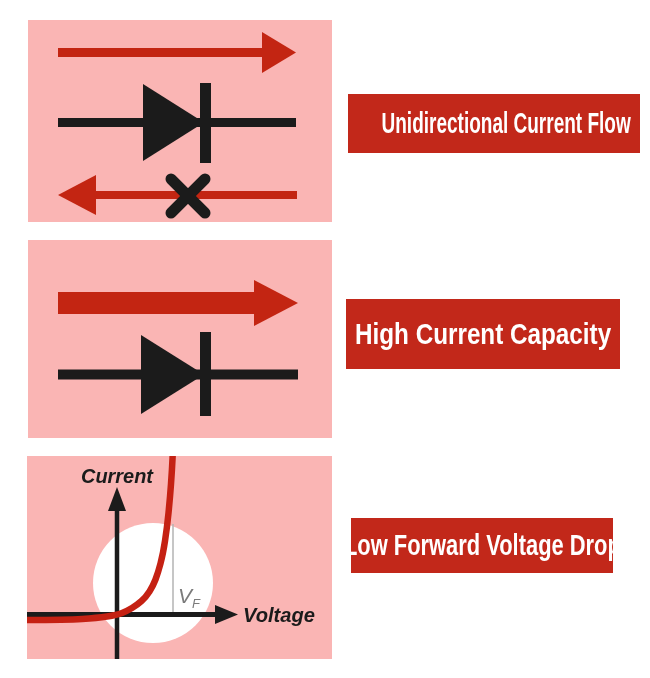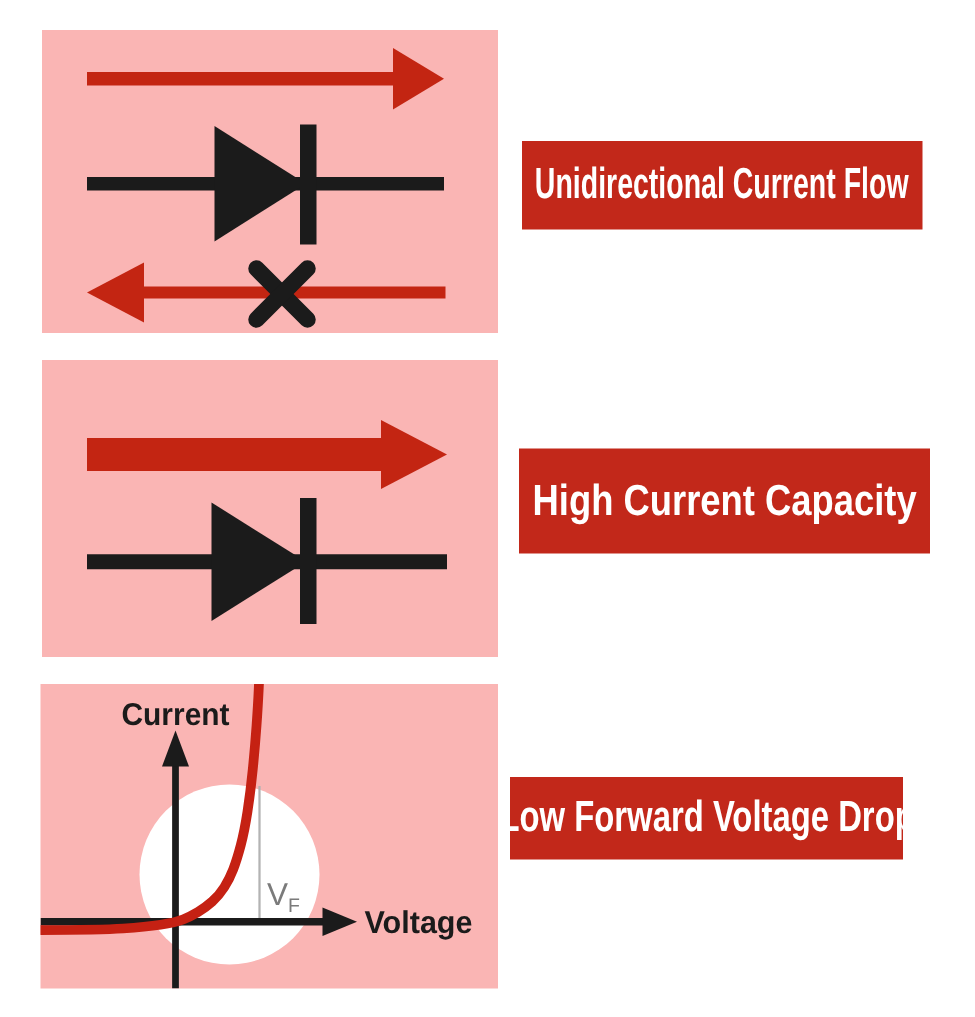--- a/index.html
+++ b/index.html
@@ -7,37 +7,38 @@
     position: relative;
     width: 650px;
     height: 678px;
     background: var(--page-bg, #fff);
     font-family: "Liberation Sans", sans-serif;
     overflow: hidden;
   }
   .panel {
     position: absolute;
     background: var(--panel-bg, #fab5b4);
+    font-style: italic;
   }
   .panel svg { display: block; width: 100%; height: 100%; }
   #panel-unidirectional { left: 28px; top: 20px;  width: 304px; height: 202px; }
   #panel-high-current  { left: 28px; top: 240px; width: 304px; height: 198px; }
   #panel-low-vf        { left: 27px; top: 456px; width: 305px; height: 203px; }
   .badge {
     position: absolute;
     background: var(--badge-bg, #c2281a);
     color: var(--badge-text, #fff);
     display: flex;
     align-items: center;
     justify-content: center;
     overflow: visible;
   }
-  #badge-unidirectional { left: 348px; top: 94px;  width: 267px; height: 59px; }
+  #badge-unidirectional { left: 348px; top: 94px;  width: 267px; height: 59px; padding-left: 25px; }
   #badge-high-current   { left: 346px; top: 299px; width: 274px; height: 70px; }
-  #badge-low-vf         { left: 340px; top: 518px; width: 262px; height: 55px; }
+  #badge-low-vf         { left: 351px; top: 518px; width: 262px; height: 55px; }
   .badge-text {
     display: inline-block;
     font-size: 29px;
     font-weight: bold;
     line-height: 1;
     white-space: nowrap;
     transform-origin: center;
   }
   .axis-label {
     font-family: "Liberation Sans", sans-serif;

